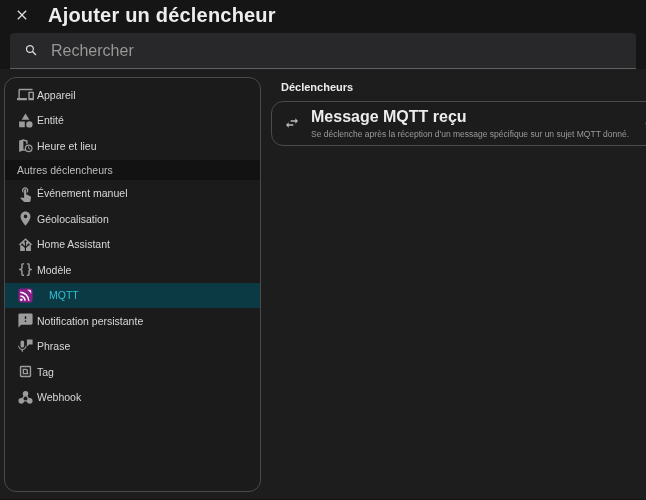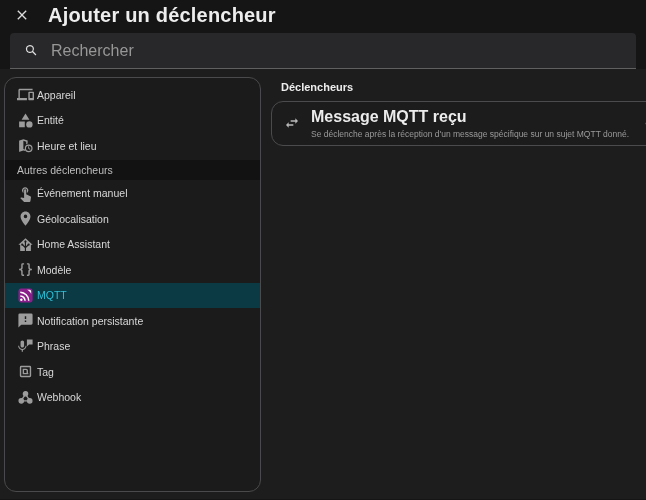--- a/index.html
+++ b/index.html
@@ -41,21 +41,21 @@
     padding-top:4px; overflow:hidden; flex:none;
   }
   .item{
     height:25.5px; display:flex; align-items:center; gap:3px;
     padding:0 12px; cursor:pointer;
   }
   .item .ic{ width:17px; height:17px; flex:none; display:flex; }
   .item .ic svg{ width:17px; height:17px; fill:#9c9c9c; }
   .item .lbl{ font-size:10.5px; color:#d8d8d8; }
   .item.selected{ background:#0b3944; }
-  .item.selected .lbl{ color:#2fc0d6; }
+  .item.selected .lbl{ color:#2fc0d6;margin-left:12px; }
   .section{
     height:20px; margin:1px 0; display:flex; align-items:center;
     padding:0 12px; background:#121212; color:#bfbfbf; font-size:10.5px;
   }
 
   
   .main{ flex:1; padding:0 10px 0 10px; }
   .main-heading{ font-size:11px; font-weight:bold; color:#ededed; margin:4px 0 8px 10px; }
   .card{
     border:1px solid #4b4b4d; border-radius:12px; background:#1c1c1d;

